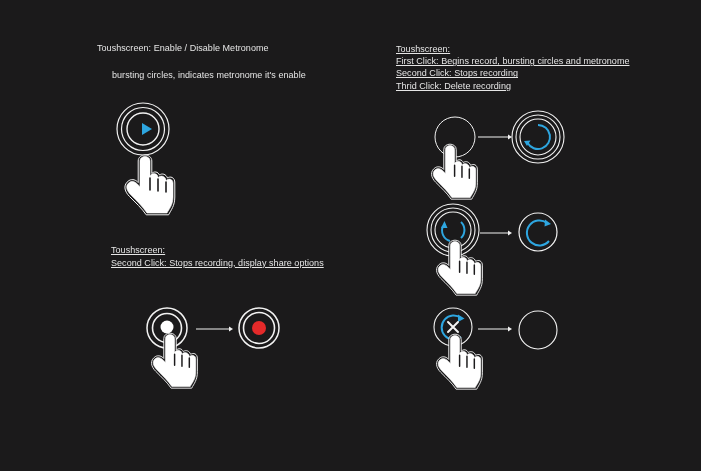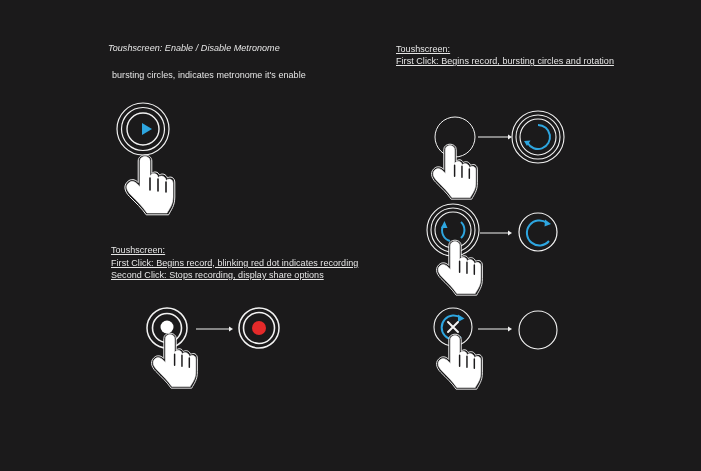--- a/index.html
+++ b/index.html
@@ -26,32 +26,33 @@
     .txt div { height: 12.5px; text-decoration: underline; }
     svg.canvas {
       position: absolute;
       left: 0;
       top: 0;
     }
   </style>
 </head>
 <body>
 
-<div class="txt" style="left:108px; top:42px;font-style:italic;">Toushscreen: Enable / Disable Metronome</div>
+<div class="txt" style="left:97px; top:42px;">Toushscreen: Enable / Disable Metronome</div>
 <div class="txt" style="left:112px; top:69px;">bursting circles, indicates metronome it's enable</div>
 
 <div class="txt" style="left:111px; top:244px;">
   <div>Toushscreen:</div>
-  <div>First Click: Begins record, blinking red dot indicates recording</div>
   <div>Second Click: Stops recording, display share options</div>
 </div>
 
 <div class="txt" style="left:396px; top:43px; line-height:12.2px;">
   <div style="height:12.2px">Toushscreen:</div>
-  <div style="height:12.2px">First Click: Begins record, bursting circles and rotation</div>
+  <div style="height:12.2px">First Click: Begins record, bursting circles and metronome</div>
+  <div style="height:12.2px">Second Click: Stops recording</div>
+  <div style="height:12.2px">Thrid Click: Delete recording</div>
 </div>
 
 <svg class="canvas" width="701" height="471" viewBox="0 0 701 471" xmlns="http://www.w3.org/2000/svg">
   <defs>
 
     <g id="hand">
       <path d="M -5,4
                C -5,-2 5,-2 5,4
                L 5,20
                C 5,16 12,15 13,20

